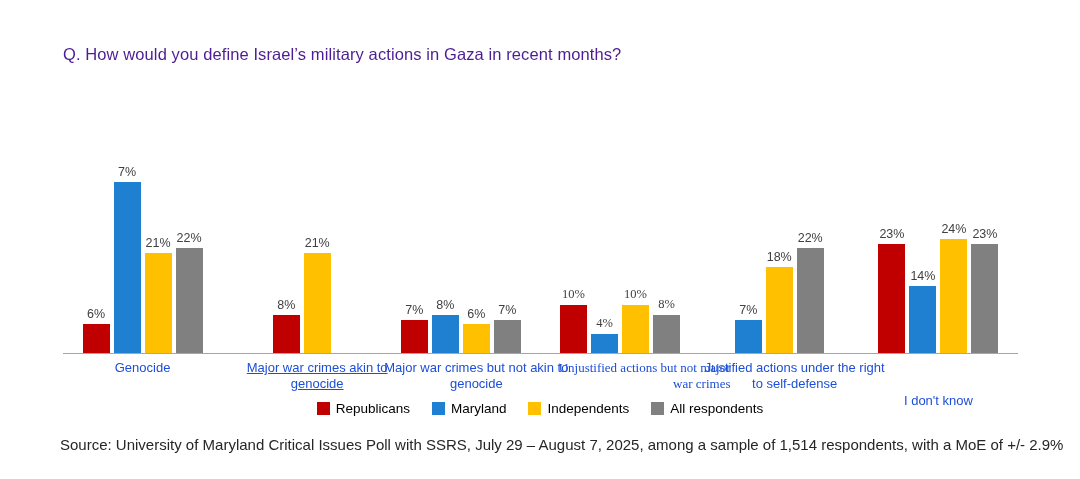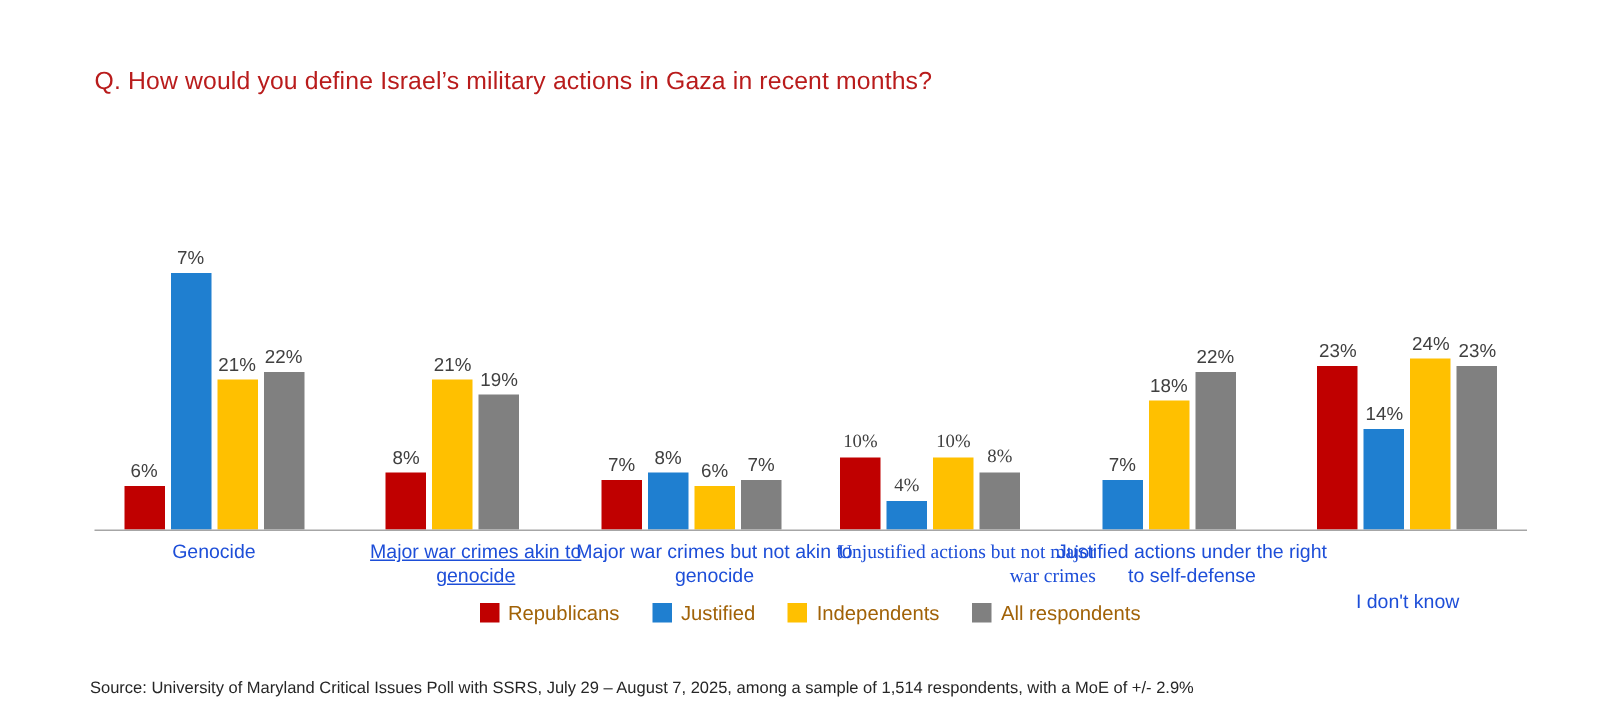--- a/index.html
+++ b/index.html
@@ -17,21 +17,21 @@
   #page {
     position: relative;
     width: 1080px;
     height: 479px;
   }
   #question {
     position: absolute;
     left: 63px;
     top: 45px;
     font-size: 16.5px;
-    color: #b91c1c;
+    color: #4c1d95;
     letter-spacing: 0.1px;
     white-space: nowrap;
   }
   #plot {
     position: absolute;
     left: 63px;
     top: 78px;
     width: 955px;
     height: 275px;
   }
@@ -95,32 +95,32 @@
     display: flex;
     justify-content: center;
     align-items: center;
     gap: 22px;
   }
   .legend-item {
     display: flex;
     align-items: center;
     gap: 6px;
     font-size: 13.5px;
-    color: #a16207;
+    color: #000000;
   }
   .swatch {
     width: 13px;
     height: 13px;
     display: inline-block;
   }
   #source {
     position: absolute;
     left: 60px;
-    top: 453px;
-    font-size: 11px;
+    top: 436px;
+    font-size: 15px;
     color: #262626;
     white-space: nowrap;
   }
 </style>
 </head>
 <body>
 
 <div id="page">
 
   <div id="question">Q. How would you define Israel’s military actions in Gaza in recent months?</div>
@@ -152,24 +152,20 @@
       <div class="group" style="left: 159.167px; width: 159.167px;">
         <div class="bars">
           <div class="barwrap">
             <div class="barlabel">8%</div>
             <div class="bar" style="height: 38.08px; background: rgb(192, 0, 0);"></div>
           </div>
           <div class="barwrap">
             <div class="barlabel">21%</div>
             <div class="bar" style="height: 99.96px; background: rgb(255, 192, 0);"></div>
           </div>
-          <div class="barwrap">
-            <div class="barlabel">19%</div>
-            <div class="bar" style="height: 90.44px; background: rgb(128, 128, 128);"></div>
-          </div>
         </div>
         <div class="catlabel" style="padding: 0px; text-decoration: underline;">
           <div style="margin: 0px auto; width: 190px;">Major war crimes akin to genocide</div>
         </div>
       </div>
       <div class="group" style="left: 318.333px; width: 159.167px;">
         <div class="bars">
           <div class="barwrap">
             <div class="barlabel">7%</div>
             <div class="bar" style="height: 33.32px; background: rgb(192, 0, 0);"></div>
@@ -259,21 +255,21 @@
     </div>
   <div id="baseline"></div>
 
   <div id="legend">
       <div class="legend-item">
         <span class="swatch" style="background: rgb(192, 0, 0);"></span>
         <span>Republicans</span>
       </div>
       <div class="legend-item">
         <span class="swatch" style="background: rgb(31, 127, 208);"></span>
-        <span>Justified</span>
+        <span>Maryland</span>
       </div>
       <div class="legend-item">
         <span class="swatch" style="background: rgb(255, 192, 0);"></span>
         <span>Independents</span>
       </div>
       <div class="legend-item">
         <span class="swatch" style="background: rgb(128, 128, 128);"></span>
         <span>All respondents</span>
       </div>
     </div>

